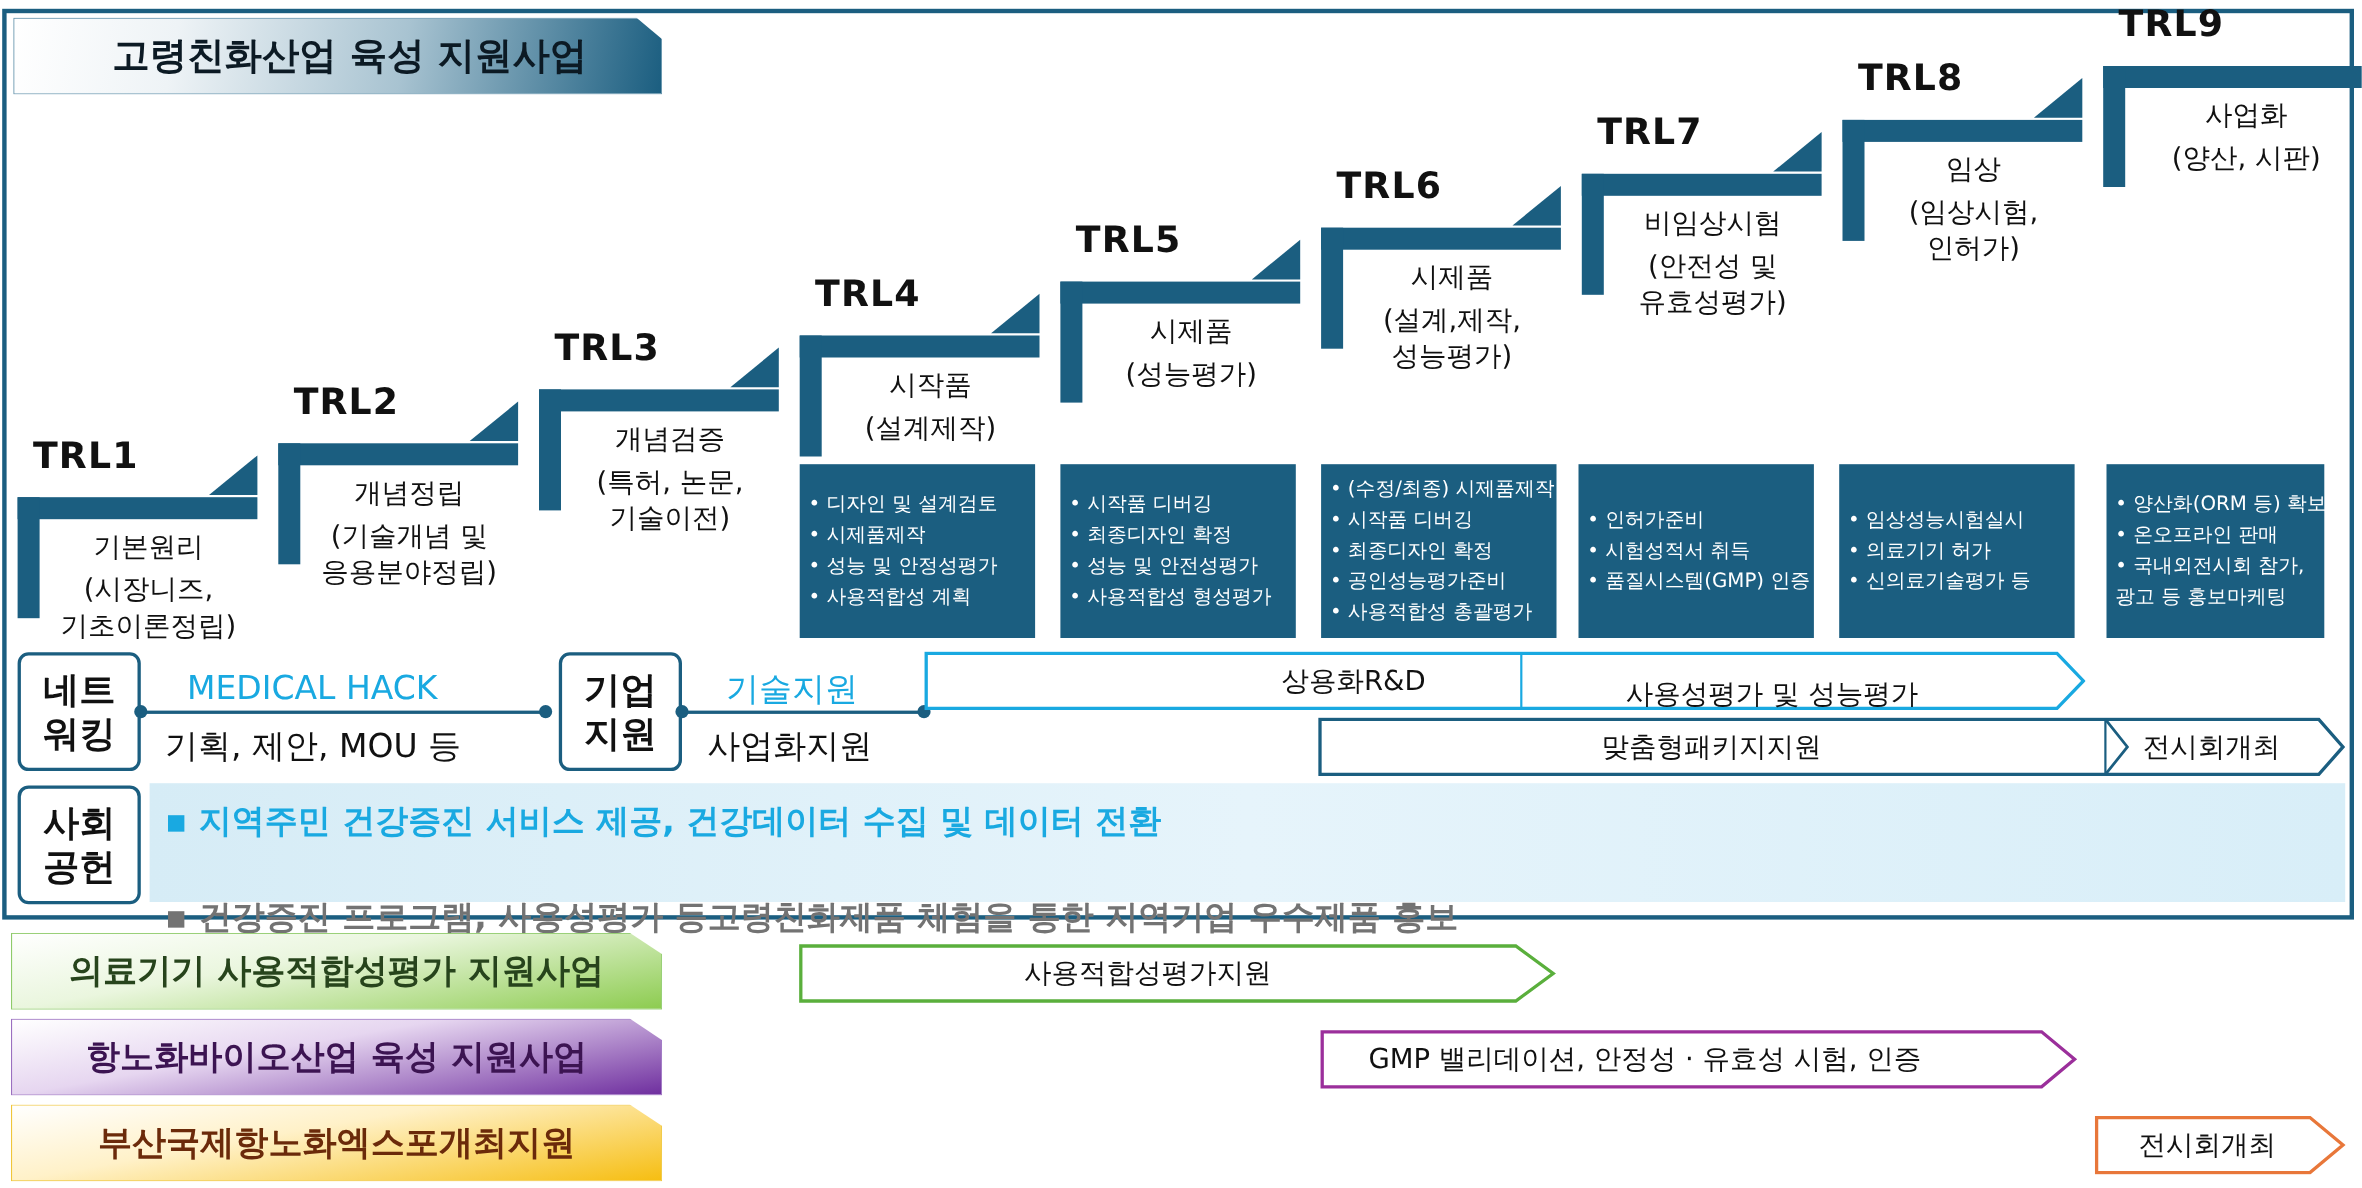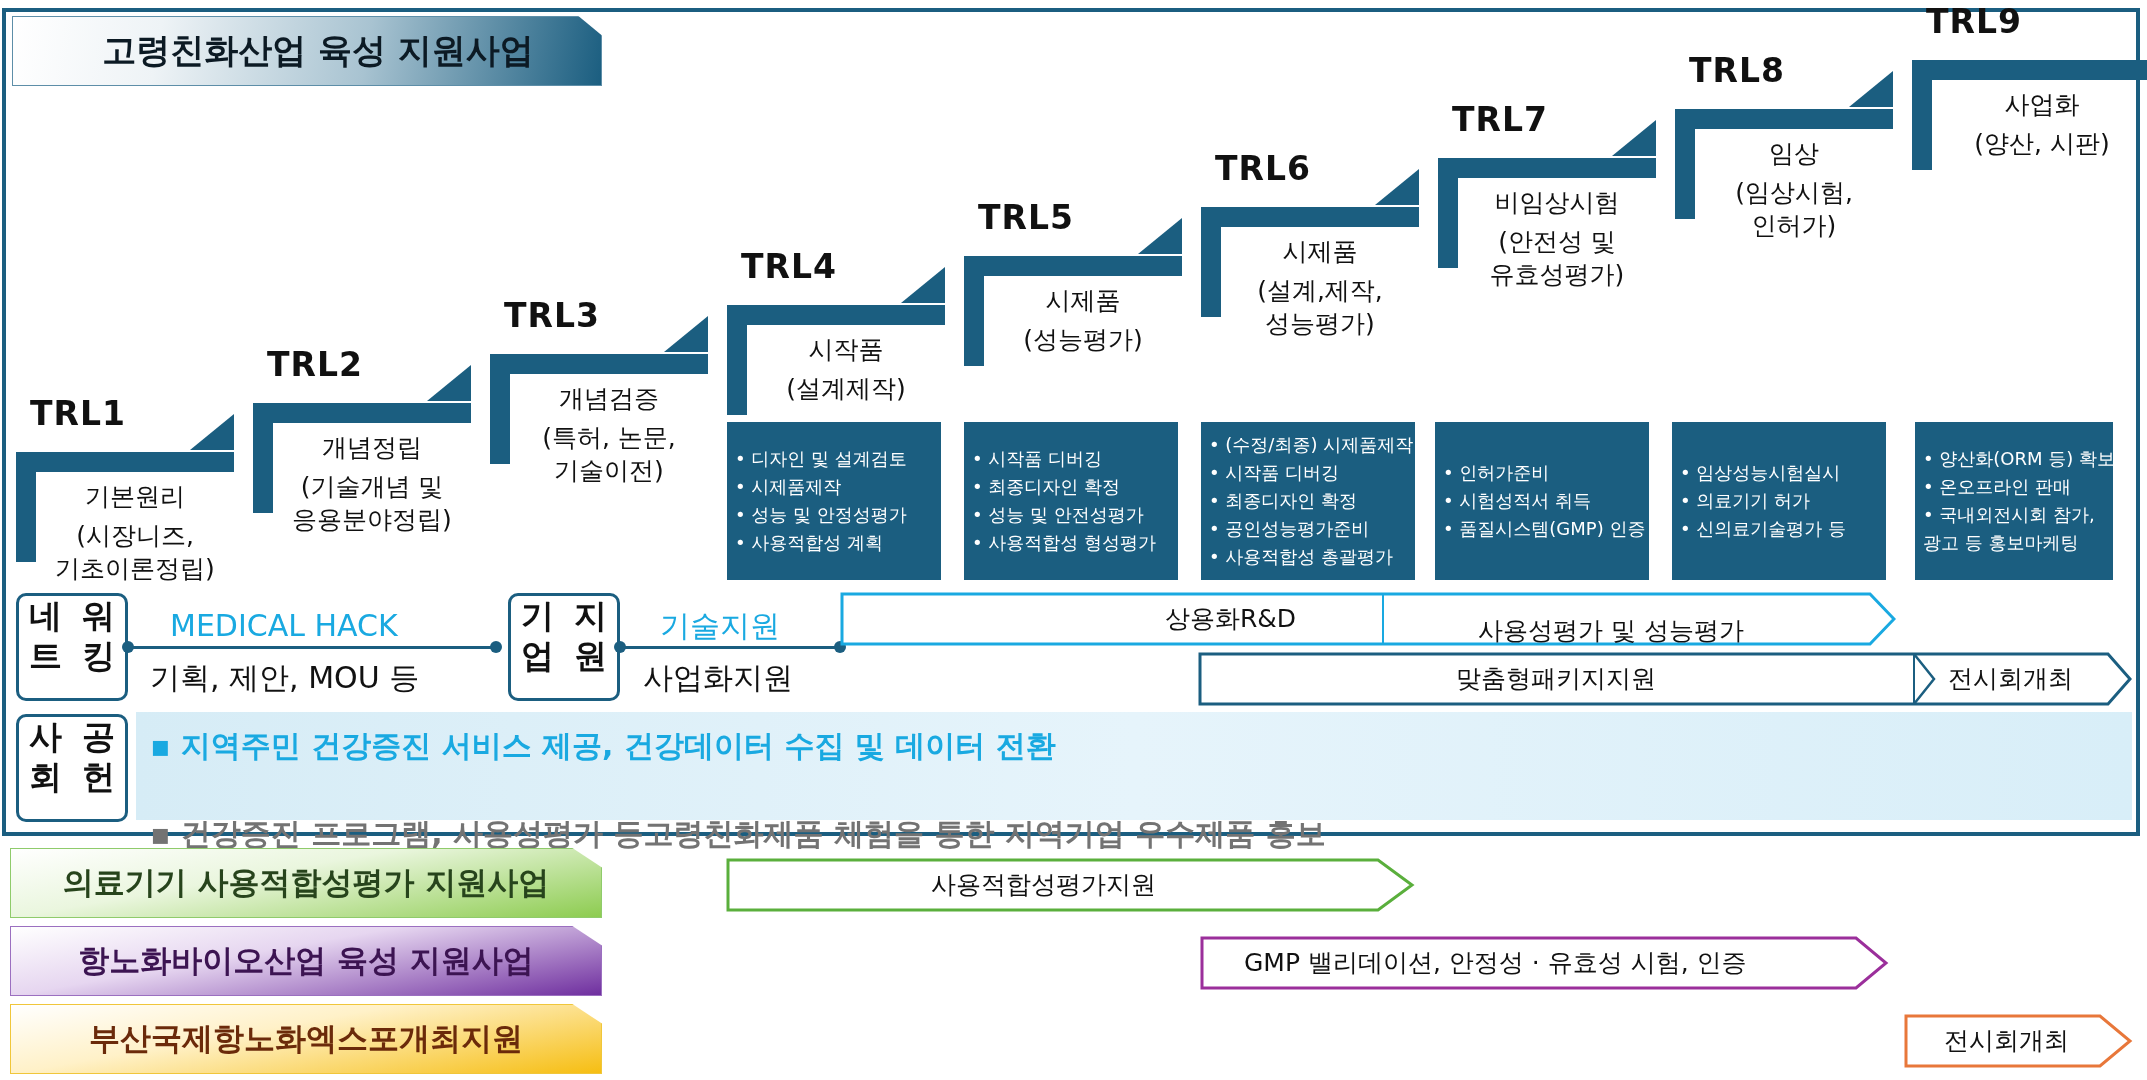--- a/index.html
+++ b/index.html
@@ -17,21 +17,21 @@
   .step-h { background:#1b5e80; height:20px; }
   .step-v { background:#1b5e80; width:20px; }
   .tri { width:0; height:0; border-left:44px solid transparent; border-bottom:36px solid #1b5e80; }
   .step-text { font-size:25px; text-align:center; line-height:33px; color:#111; font-weight:500; }
 
   .detail-box { background:#1b5e80; color:#fff; font-size:18px; line-height:28px; box-sizing:border-box;
                 padding:6px 8px; display:flex; flex-direction:column; justify-content:center; }
   .detail-box div { white-space:nowrap; }
 
   .rbox { border:3px solid #1b5e80; border-radius:10px; box-sizing:border-box; font-size:33px; font-weight:bold;
-          line-height:40px; text-align:center; display:flex; justify-content:center; background:#fff; }
+          line-height:40px; text-align:center; display:flex; flex-direction:column; justify-content:center; background:#fff; }
   .dot { width:12px; height:12px; border-radius:50%; background:#1b5e80; }
   .hline { height:3px; background:#1b5e80; }
   .cyan-text { color:#19a9e1; font-size:30px; }
   .dark-text { color:#111; font-size:30px; }
 
   .arrow svg { position:absolute; left:0; top:0; }
   .arrow-label { position:absolute; font-size:25px; color:#111; white-space:nowrap; }
 
   #social-band { left:136px; top:712px; width:1996px; height:108px;
     background:linear-gradient(90deg,#d6ecf6 0%,#e6f4fb 50%,#d8eef8 100%); }

